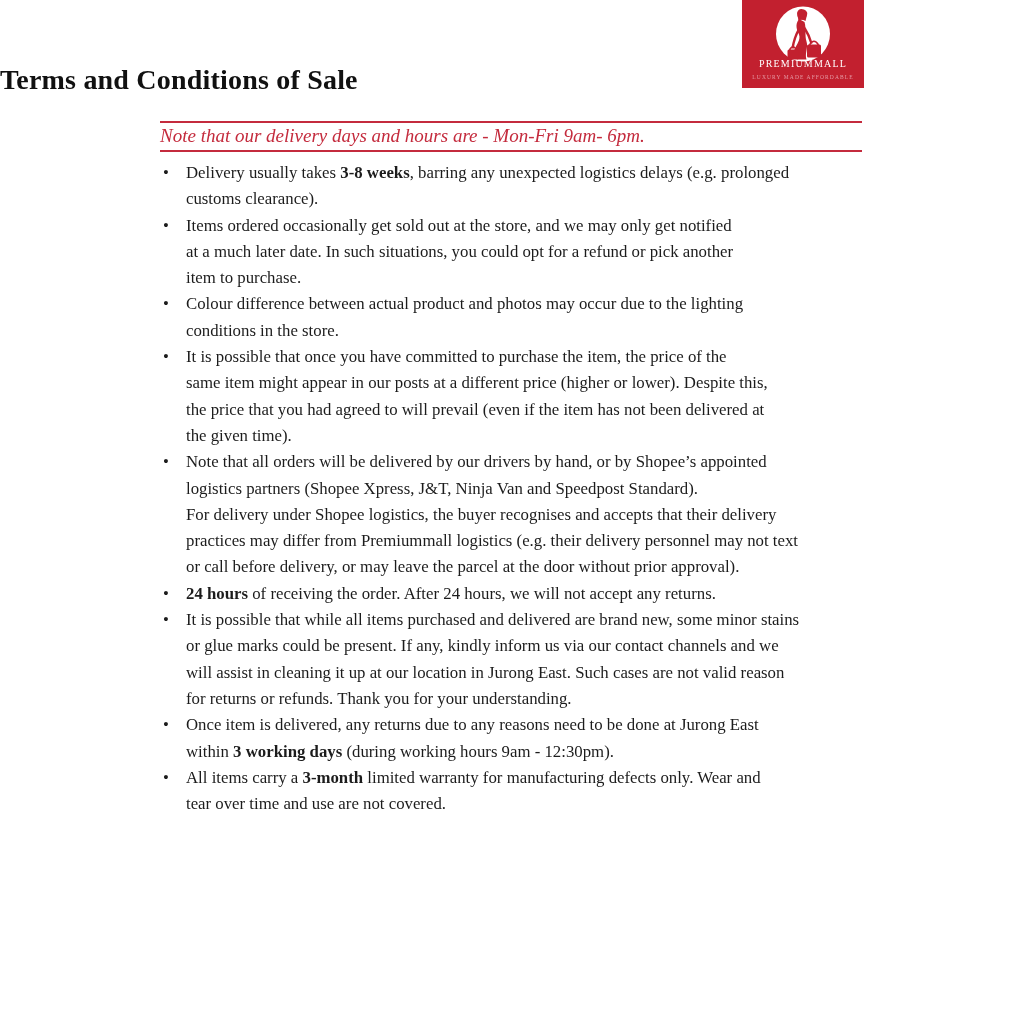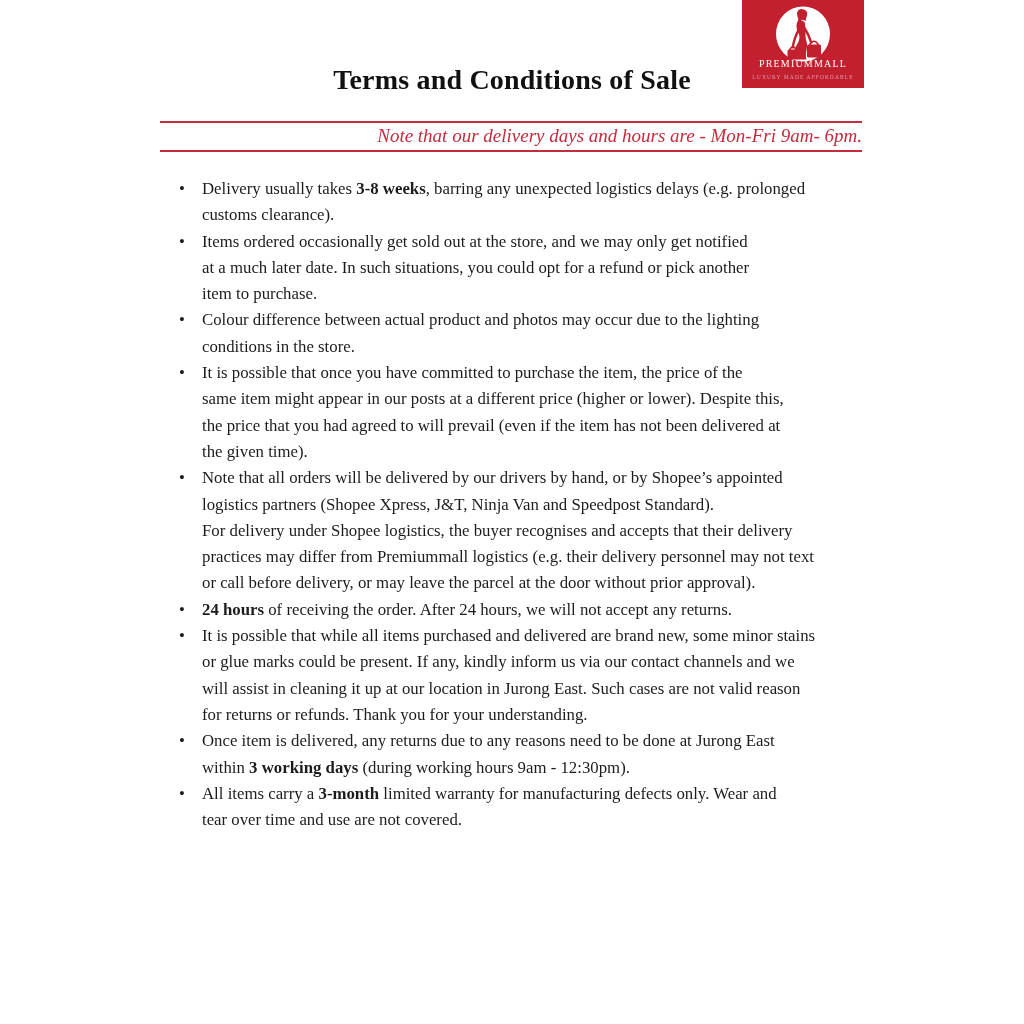--- a/index.html
+++ b/index.html
@@ -7,21 +7,21 @@
     position:relative;
     width:1024px;height:1024px;
     background:#ffffff;
     font-family:"Liberation Serif","DejaVu Serif",serif;
     color:#1c1c1c;
     overflow:hidden;
   }
   
   .doc-title{
     position:absolute;top:64px;left:0;width:100%;
-    margin:0;text-align:center;
+    margin:0;text-align:left;
     font-size:28px;font-weight:700;color:#111111;
     letter-spacing:.2px;
   }
   .logo{
     position:absolute;top:0;right:160px;
     width:122px;height:88px;
     background:var(--logo-red,#c2202f);
     text-align:center;
   }
   .logo svg{display:block;margin:0 auto;}
@@ -37,29 +37,29 @@
   }
   
   .rule{
     position:absolute;left:160px;width:702px;height:2px;
     background:var(--accent-red,#c42b3d);
   }
   .rule-top{top:121px;}
   .rule-bottom{top:150px;}
   .notice{
     position:absolute;top:123px;left:160px;width:702px;
-    margin:0;text-align:right;
+    margin:0;text-align:left;
     font-style:italic;font-size:19px;line-height:26px;
     color:var(--accent-red,#c42b3d);
   }
   
   .terms{
     position:absolute;top:160px;left:161px;
     width:716px;
-    margin:16px;padding:0;list-style:none;
+    margin:0;padding:0;list-style:none;
   }
   .terms li{
     position:relative;
     padding-left:25px;
     font-size:16.8px;line-height:26.3px;
     white-space:pre-wrap;
     color:#1c1c1c;
   }
   .terms li::before{
     content:"\2022";

